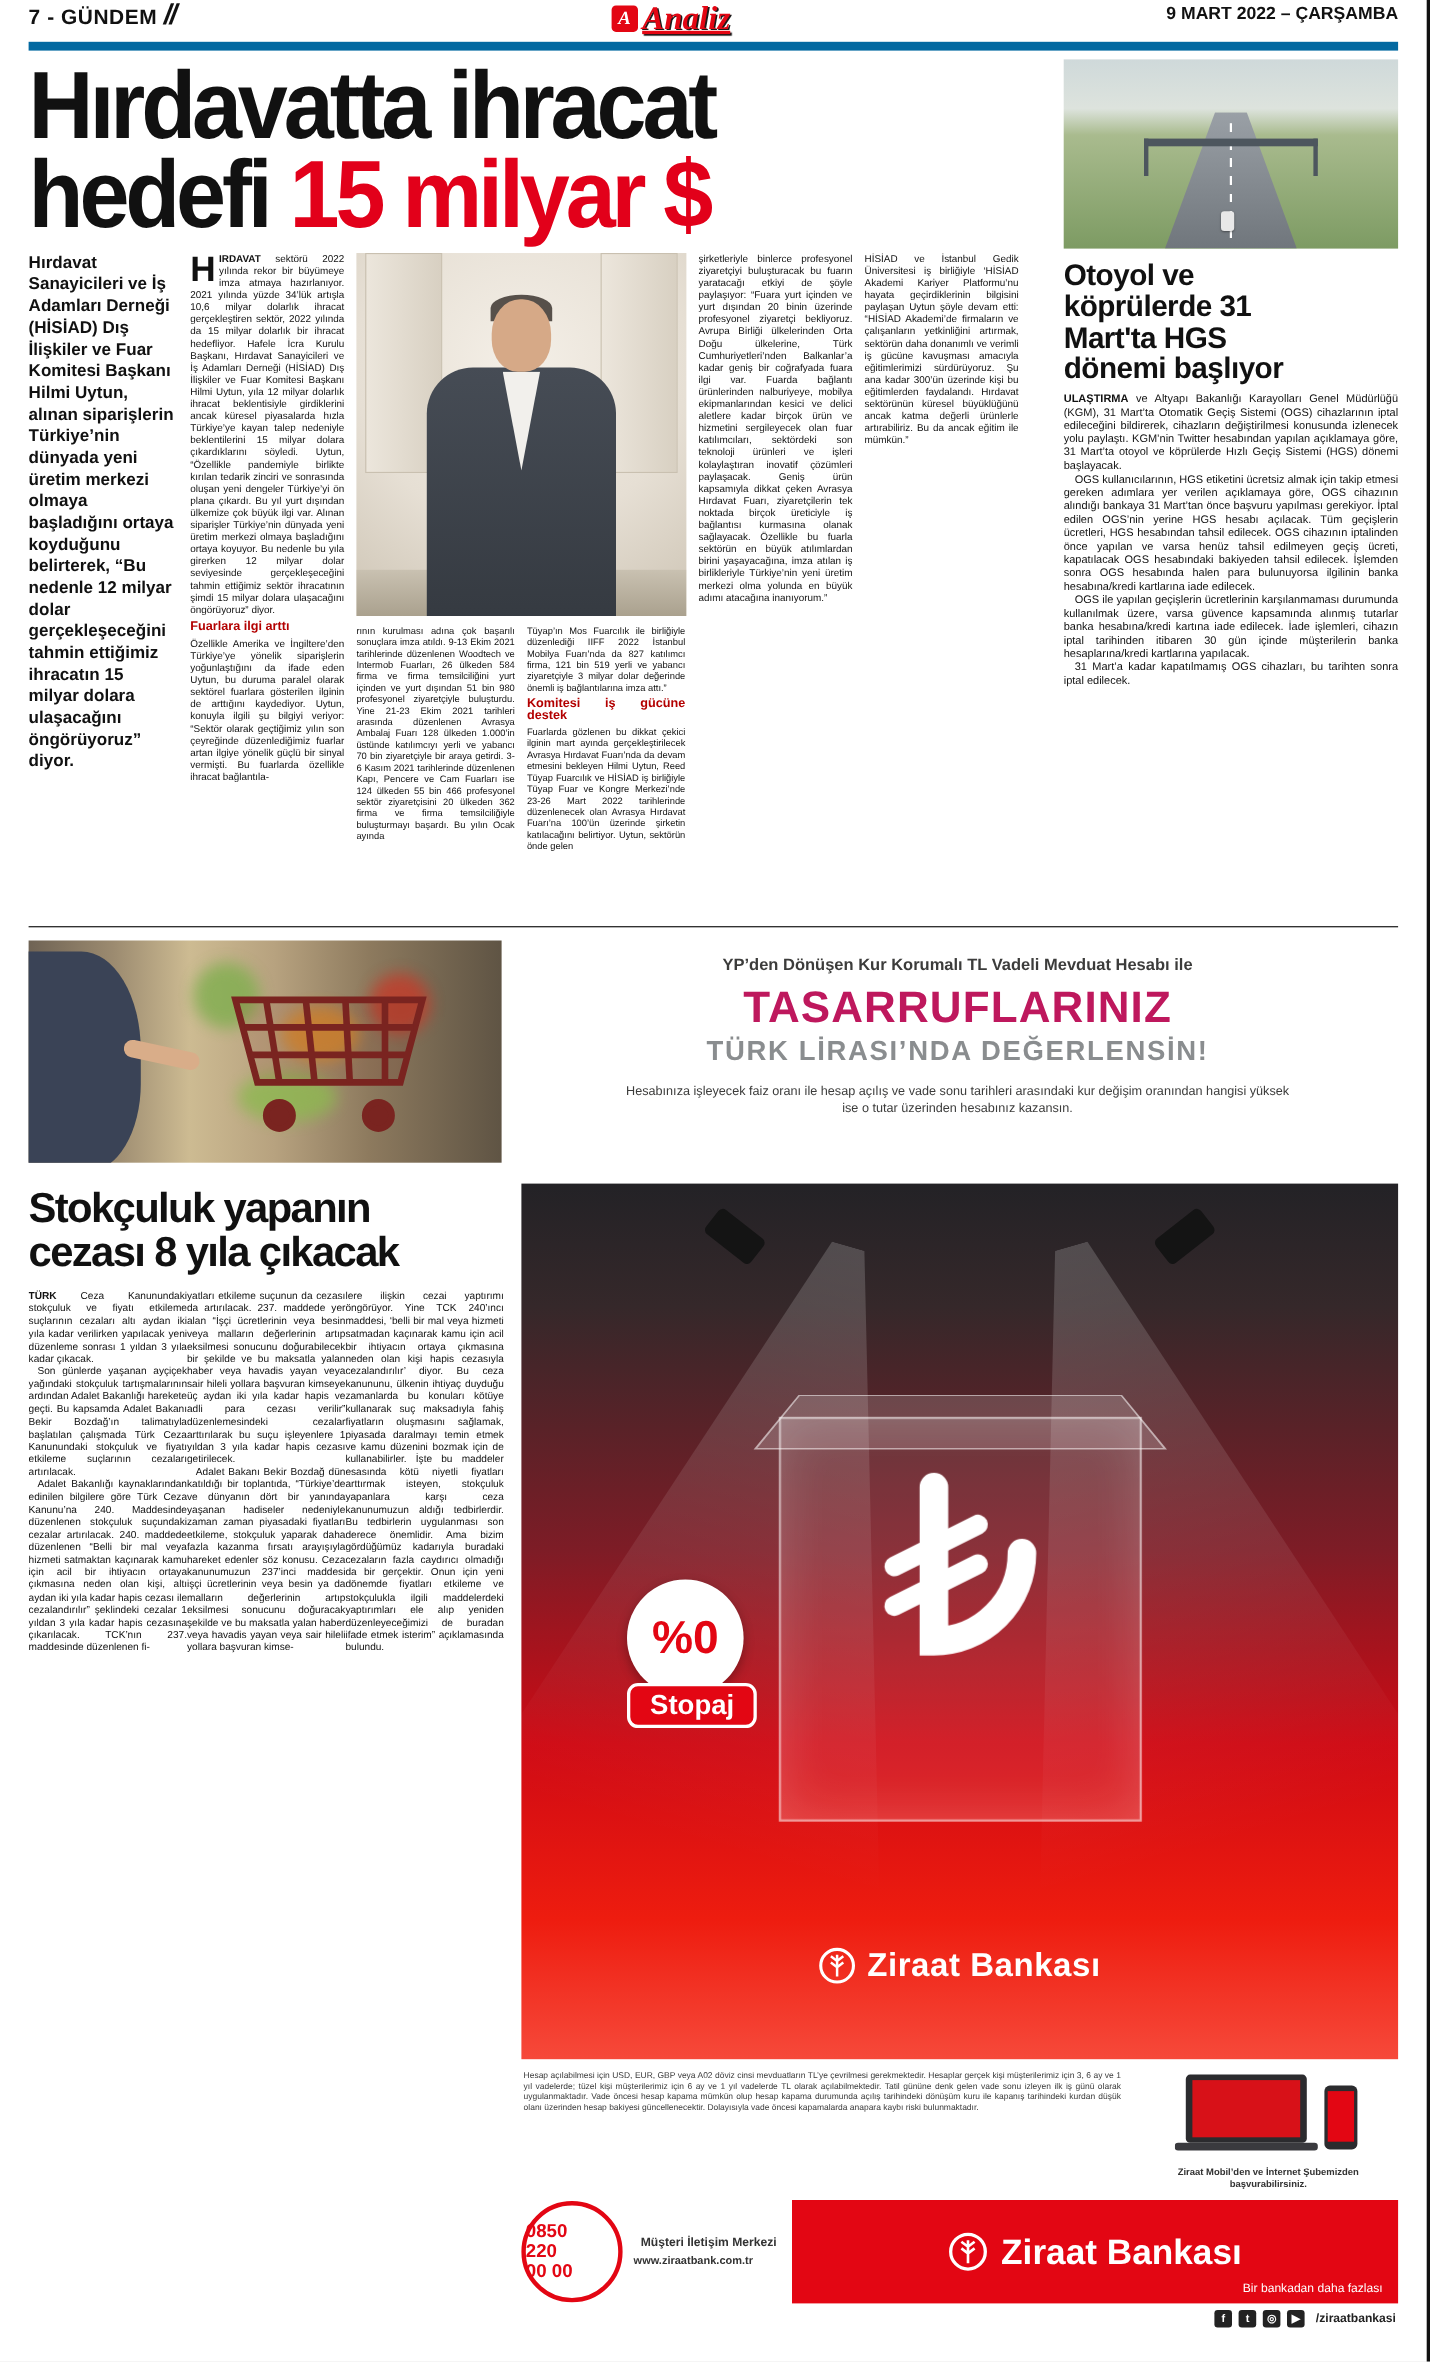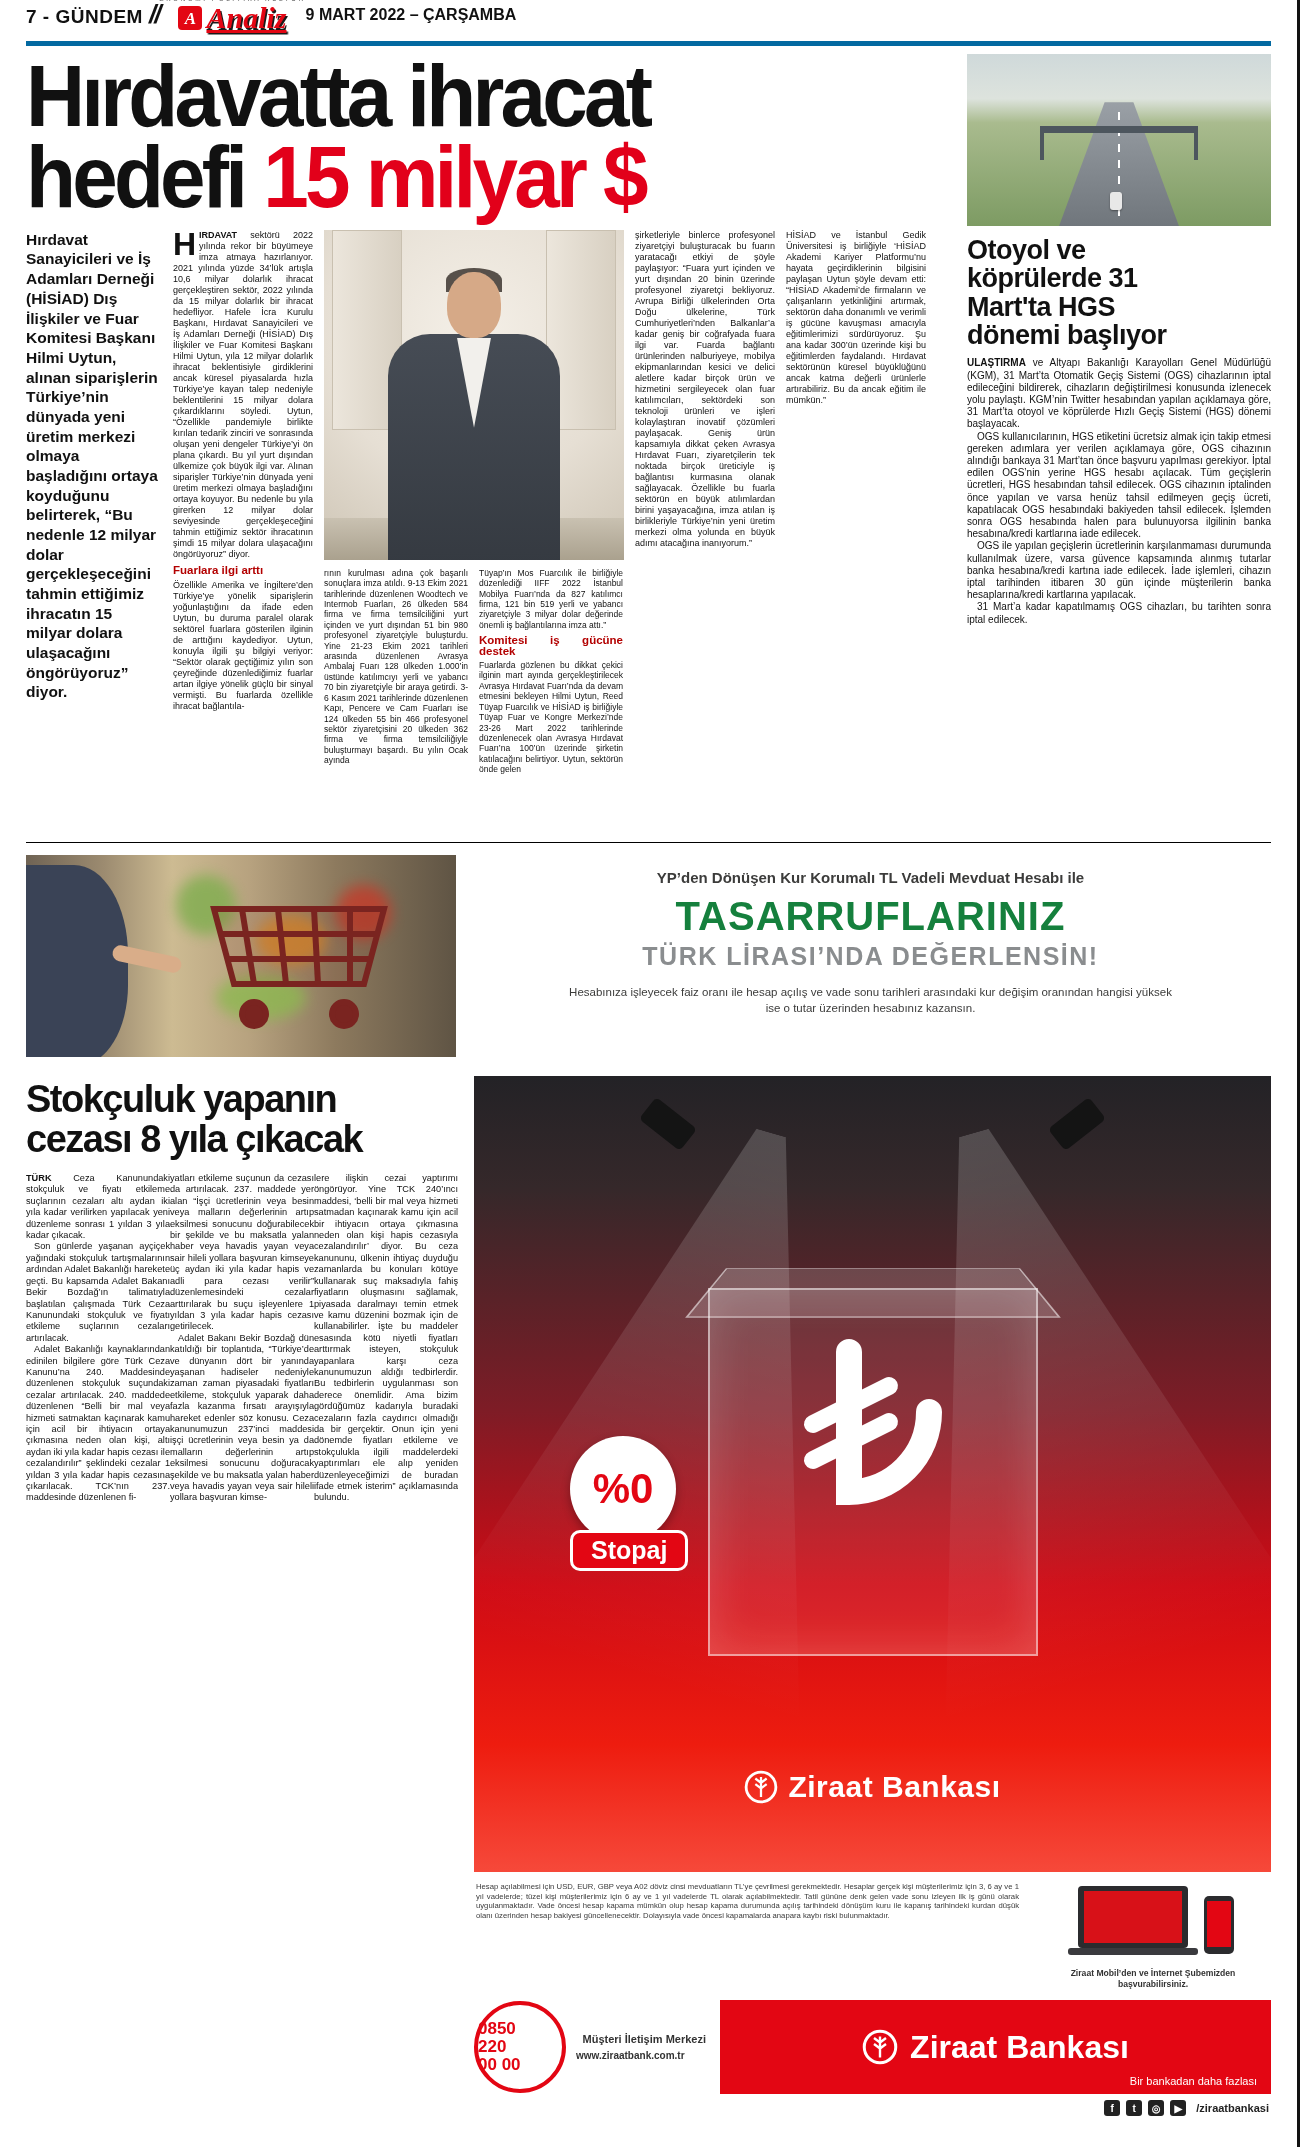--- a/index.html
+++ b/index.html
@@ -4,22 +4,22 @@
 <style>
   * { box-sizing: border-box; }
   html,body { margin:0; padding:0; background:#e9e9e9; }
   .page {
     width:1300px; height:2147px; margin:0 auto; background:#fff;
     font-family:"Liberation Sans", sans-serif; color:#111;
     padding:6px 26px 0 26px; position:relative; overflow:hidden;
     border-right:3px solid #111;
   }
   
-  header { display:flex; align-items:center;
-           height:40px; border-bottom:5px solid #0369a1; padding-bottom:18px; }
+  header { display:flex; justify-content:space-between; align-items:center;
+           height:40px; border-bottom:8px solid #0369a1; padding-bottom:18px; }
   .hdr-left { display:flex; align-items:baseline; gap:6px; }
   .section-label { font-size:19px; font-weight:bold; letter-spacing:0.5px; }
   .slashes { font-size:26px; font-weight:900; font-style:italic; letter-spacing:-2px; }
   .hdr-center { text-align:center; line-height:1; }
   .mast-caption { font-size:6.5px; letter-spacing:2.5px; color:#555; margin-bottom:1px; }
   .mast-row { display:flex; align-items:center; justify-content:center; gap:4px; }
   .mast-a { width:24px; height:24px; background:#e30613; color:#fff; border-radius:4px;
             font-weight:bold; font-style:italic; font-size:17px; display:flex;
             align-items:center; justify-content:center; font-family:"Liberation Serif", serif; }
   .mast-name { font-family:"Liberation Serif", serif; font-style:italic; font-weight:bold;
@@ -76,21 +76,21 @@
   
   .ad-row { display:flex; gap:14px; border-top:1px solid #000; margin-top:8px; padding-top:12px; height:224px; }
   .photo-cart { flex:none; width:430px; height:202px; position:relative; overflow:hidden;
     background:linear-gradient(90deg,#6f6354 0%,#9c8b70 18%,#cdbb92 34%,#b7a27f 52%,#8d7a5e 72%,#5f5444 100%); }
   .blur-blob { position:absolute; border-radius:50%; filter:blur(7px); opacity:.8; }
   .shopper { position:absolute; left:-18px; top:10px; width:120px; height:200px; background:#3a4356; border-radius:0 45% 40% 0; }
   .shopper-arm { position:absolute; left:86px; top:96px; width:70px; height:16px; background:#d9ad89; border-radius:8px; transform:rotate(12deg); }
   .cart-svg { position:absolute; right:52px; top:34px; }
   .ad-top { flex:1; text-align:center; padding-top:14px; }
   .ad-line1 { font-size:15px; font-weight:bold; color:#3c3c3b; }
-  .ad-line2 { font-size:40px; font-weight:bold; color:#15803d; letter-spacing:1px; margin-top:8px; }
+  .ad-line2 { font-size:40px; font-weight:bold; color:#be185d; letter-spacing:1px; margin-top:8px; }
   .ad-line3 { font-size:25px; font-weight:bold; color:#8a8d8f; letter-spacing:1.5px; margin-top:3px; }
   .ad-line4 { font-size:11.5px; color:#3c3c3b; margin:14px auto 0 auto; max-width:620px; line-height:1.35; }
 
   
   .bottom-section { display:flex; gap:16px; margin-top:10px; height:1058px; }
   .stok-article { flex:none; width:432px; }
   .stok-title { font-size:38px; font-weight:bold; line-height:1.04; letter-spacing:-1.5px; margin:4px 0 14px 0; }
   .stok-cols { display:flex; gap:0; height:912px; overflow:hidden;justify-content:space-between; }
   .stok-col { flex:1; font-size:9.2px; line-height:11.4px; text-align:justify; }
   .stok-col p { margin:0; text-indent:8px; }

